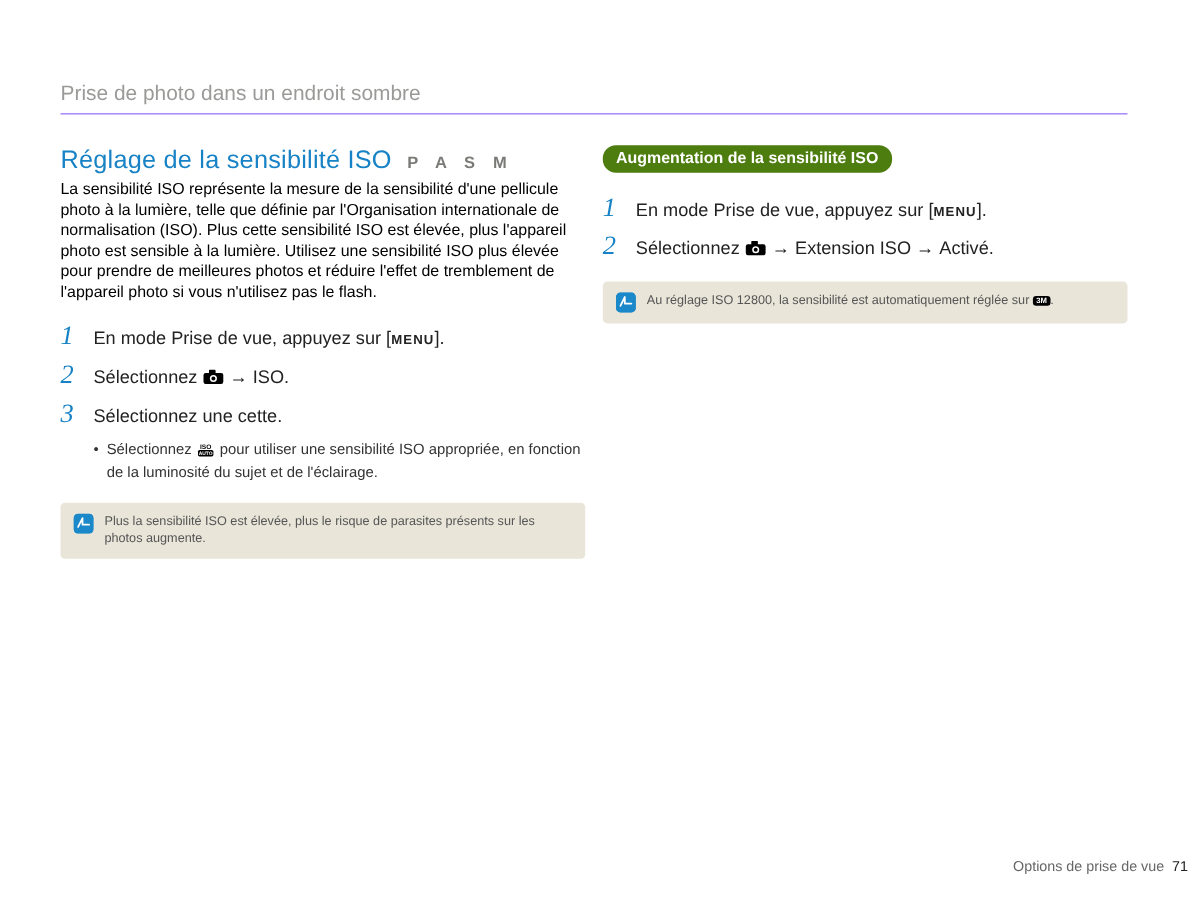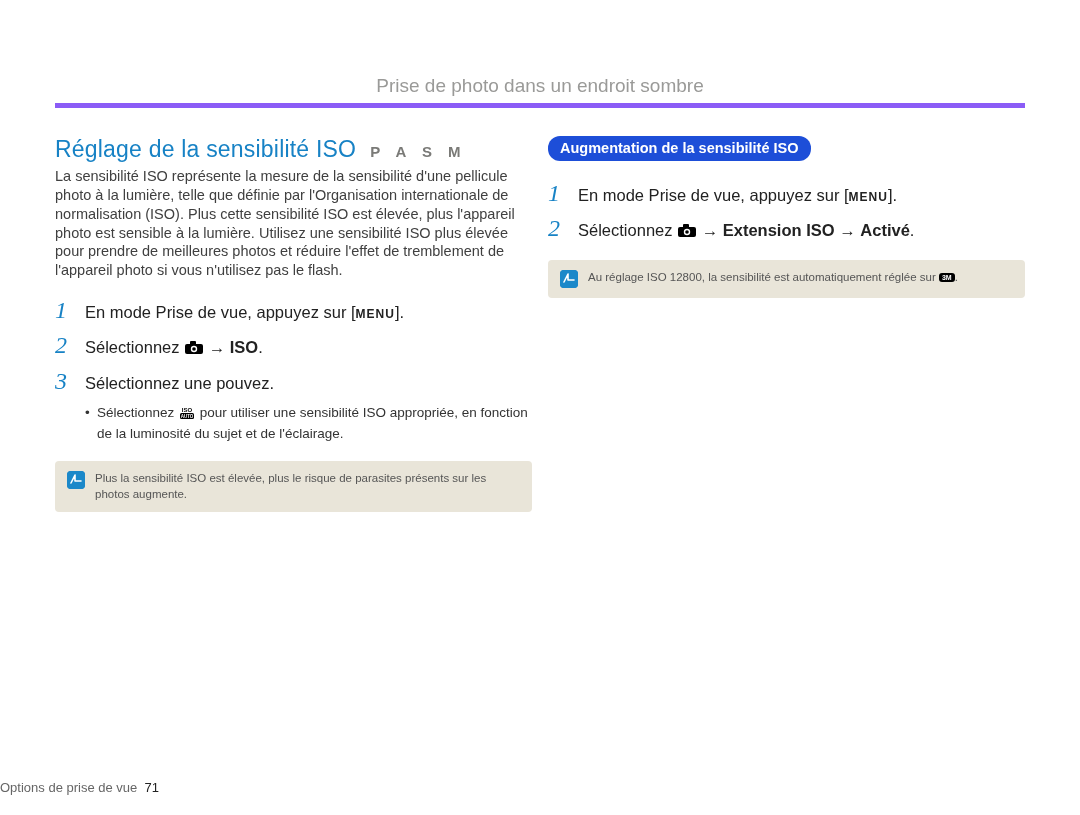--- a/index.html
+++ b/index.html
@@ -13,25 +13,24 @@
   .page {
     width: 1080px;
     height: 815px;
     box-sizing: border-box;
     padding: 75px 55px 20px 55px;
     position: relative;
   }
   .topic-header {
     font-size: 19px;
     color: #9a9a98;
-    border-bottom: 5px solid #8b5cf6;
+    border-bottom: 1px solid #8b5cf6;
     padding-bottom: 6px;
     margin-bottom: 28px;
     font-weight: 300;
-    text-align: center;
   }
   .columns {
     display: flex;
     gap: 16px;
   }
   .col {
     flex: 1;
     min-width: 0;
   }
   .section-title-row {
@@ -48,21 +47,21 @@
   }
   .mode-letters {
     color: #7a7a77;
     font-size: 15px;
     letter-spacing: 6px;
     font-weight: 700;
   }
   .body-text {
     font-size: 14.5px;
     line-height: 1.3;
-    color: #404040;
+    color: #000000;
     margin: 0 0 18px 0;
   }
   .steps {
     list-style: none;
     padding: 0;
     margin: 10px 0 8px 0;
   }
   .steps > li {
     display: flex;
     align-items: flex-start;
@@ -78,21 +77,21 @@
     width: 18px;
     flex-shrink: 0;
     font-weight: 400;
   }
   .step-content {
     font-size: 16.5px;
     color: #222;
     line-height: 1.35;
     padding-top: 3px;
   }
-  .bold { font-weight: 700; }
+  .bold { font-weight: 400; }
   .menu-glyph {
     font-family: Arial, sans-serif;
     font-weight: 900;
     letter-spacing: 1px;
     font-size: 12px;
     vertical-align: 0px;
   }
   .camera-icon {
     display: inline-block;
     vertical-align: -2px;
@@ -149,34 +148,34 @@
     position: relative;
   }
   .note-icon svg { display:block; }
   .note-text {
     font-size: 11.5px;
     color: #555;
     line-height: 1.35;
   }
   .pill-heading {
     display: inline-block;
-    background: #1d4ed8;
+    background: #4d7c0f;
     color: #fff;
     font-size: 14.5px;
     font-weight: 600;
     padding: 4px 12px 5px 12px;
     border-radius: 12px;
     margin-bottom: 10px;
   }
   .footer {
     position: absolute;
     bottom: 20px;
     left: 0;
     right: 0;
-    text-align: left;
+    text-align: right;
     font-size: 13px;
     color: #666;
   }
   .footer .pgnum { color: #222; }
 </style>
 </head>
 <body>
 
 <div class="page">
 
@@ -209,21 +208,21 @@
                   <circle cx="10" cy="8" r="3.2" fill="#fff"></circle>
                   <circle cx="10" cy="8" r="1.8" fill="#000"></circle>
                 </svg>
             </span>
             <span> → </span>
             <span class="bold">ISO</span><span>.</span>
           </span>
         </li>
         <li>
           <span class="step-num">3</span>
-          <span class="step-content">Sélectionnez une pouvez.</span>
+          <span class="step-content">Sélectionnez une cette.</span>
         </li>
       </ul>
 
       <ul class="substeps">
         <li>
           <span>Sélectionnez </span>
           <span class="iso-auto-icon">
             <svg width="18" height="14" viewBox="0 0 18 14">
               <text x="9" y="6" text-anchor="middle" font-size="6" font-weight="900" fill="#000">ISO</text>
               <rect x="2" y="7" width="14" height="6" rx="1.5" fill="#000"></rect>

